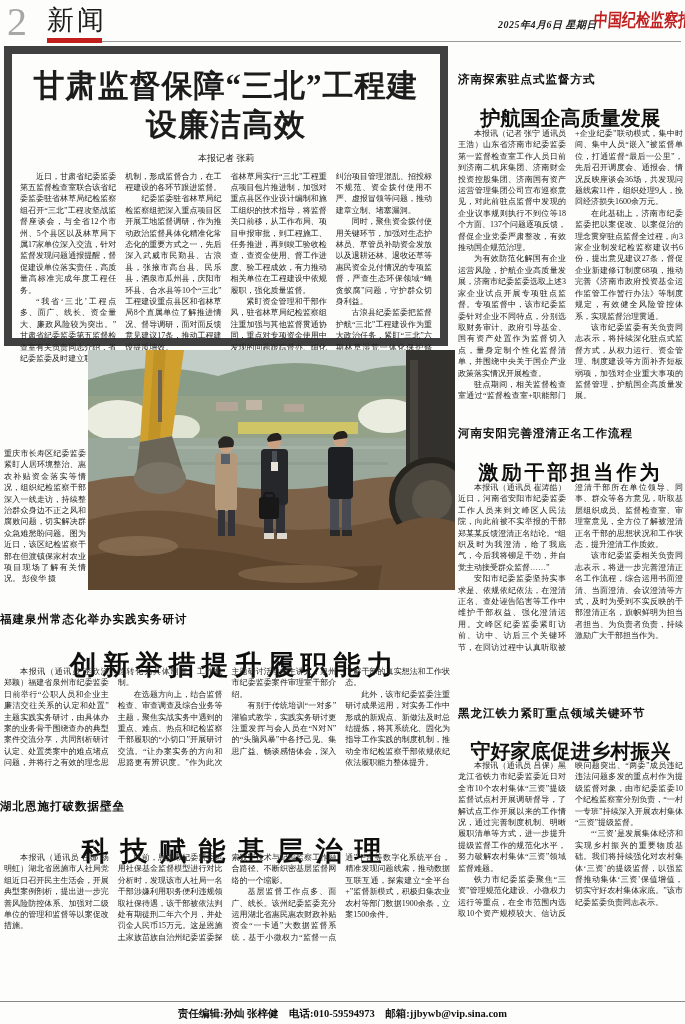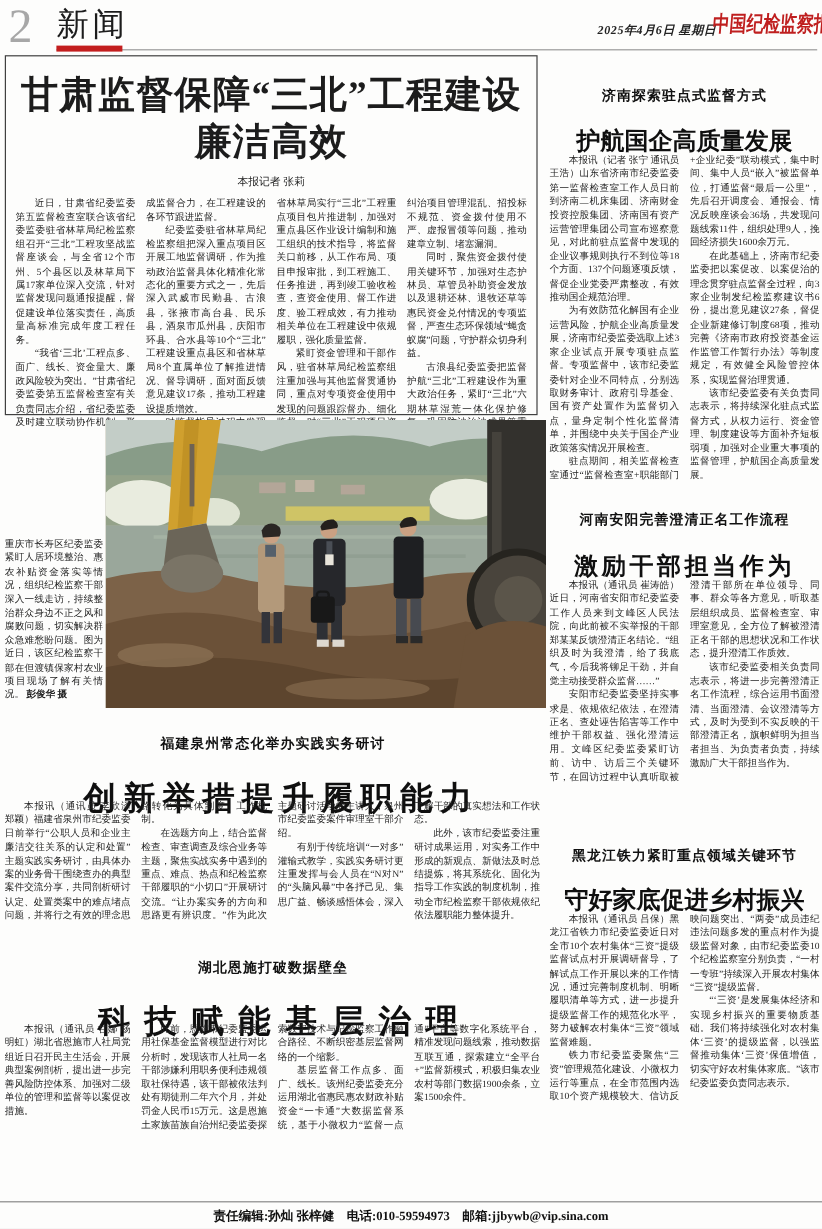--- a/index.html
+++ b/index.html
@@ -10,45 +10,45 @@
   }
   
   .hdr-num{position:absolute;left:7px;top:2px;font-size:40px;color:#a7a7a7;font-weight:400;line-height:1;}
   .hdr-section{position:absolute;left:47px;top:4px;font-size:27px;font-weight:400;letter-spacing:3px;line-height:1.2;}
   .hdr-rule{position:absolute;left:47px;right:4px;top:41px;border-top:1.5px solid #9a9a9a;}
   .hdr-rule-red{position:absolute;left:47px;top:38px;width:55px;height:5px;background:#c31e1e;}
   .hdr-date{position:absolute;left:498px;top:18px;font-size:10px;font-weight:700;letter-spacing:.5px;color:#222;font-style:italic;}
   .masthead{position:absolute;left:595px;top:8px;font-size:18px;font-weight:900;color:#bf1f1f;
     transform:scaleX(.78) skewX(-6deg);transform-origin:left top;white-space:nowrap;letter-spacing:0;}
   
-  .main-box{position:absolute;left:4px;top:46px;width:444px;height:300px;border:1px solid #404040;
+  .main-box{position:absolute;left:4px;top:46px;width:444px;height:300px;border:8px solid #404040;
     box-sizing:border-box;padding:4px 8px 6px;background:#fdfdfc;}
   .main-headline{font-size:31px;font-weight:900;text-align:center;letter-spacing:1px;margin:9px 0 0;line-height:1.25;}
   .byline{font-size:9px;text-align:center;margin:7px 0 6px;color:#222;}
   .colbody{column-gap:9px;font-size:8px;line-height:11.4px;text-align:justify;overflow:hidden;color:#232323;}
   .colbody p{margin:0;text-indent:2em;}
   .cols4{column-count:4;}
   .cols2{column-count:2;}
   .main-body{height:206px;}
   
-  .kicker{position:absolute;text-align:center;font-size:11.5px;font-weight:700;letter-spacing:1px;color:#111;}
+  .kicker{position:absolute;font-size:11.5px;font-weight:700;letter-spacing:1px;color:#111;}
   .headline2{position:absolute;text-align:center;font-weight:900;line-height:1.15;color:#0f0f0f;}
   
   .r-kicker{left:458px;width:225px;}
   .r-head{left:458px;width:225px;font-size:20px;letter-spacing:0;}
   .r-body{position:absolute;left:458px;width:225px;}
   
   .m-kicker{left:0;width:455px;}
   .m-head{left:4px;width:455px;font-size:27px;letter-spacing:6px;text-indent:6px;}
   .m-body{position:absolute;left:4px;width:446px;}
   
   .photo-caption{position:absolute;left:4px;top:448px;width:82px;height:176px;
     font-size:8px;line-height:11.4px;text-align:justify;overflow:hidden;color:#232323;}
   .photo-caption .lead{text-indent:2em;display:inline;}
-  .photo-caption b{font-weight:700;}
+  .photo-caption b{font-weight:400;}
   .photo-frame{position:absolute;left:88px;top:350px;width:367px;height:240px;background:#b7b4a6;overflow:hidden;}
   
   .ftr-rule{position:absolute;left:0;right:0;top:1001px;border-top:1px solid #888;}
   .ftr-text{position:absolute;left:0;width:685px;top:1007px;text-align:center;font-size:10.5px;font-weight:700;color:#111;}
 </style>
 </head>
 <body>
 
 <div class="page">
 

